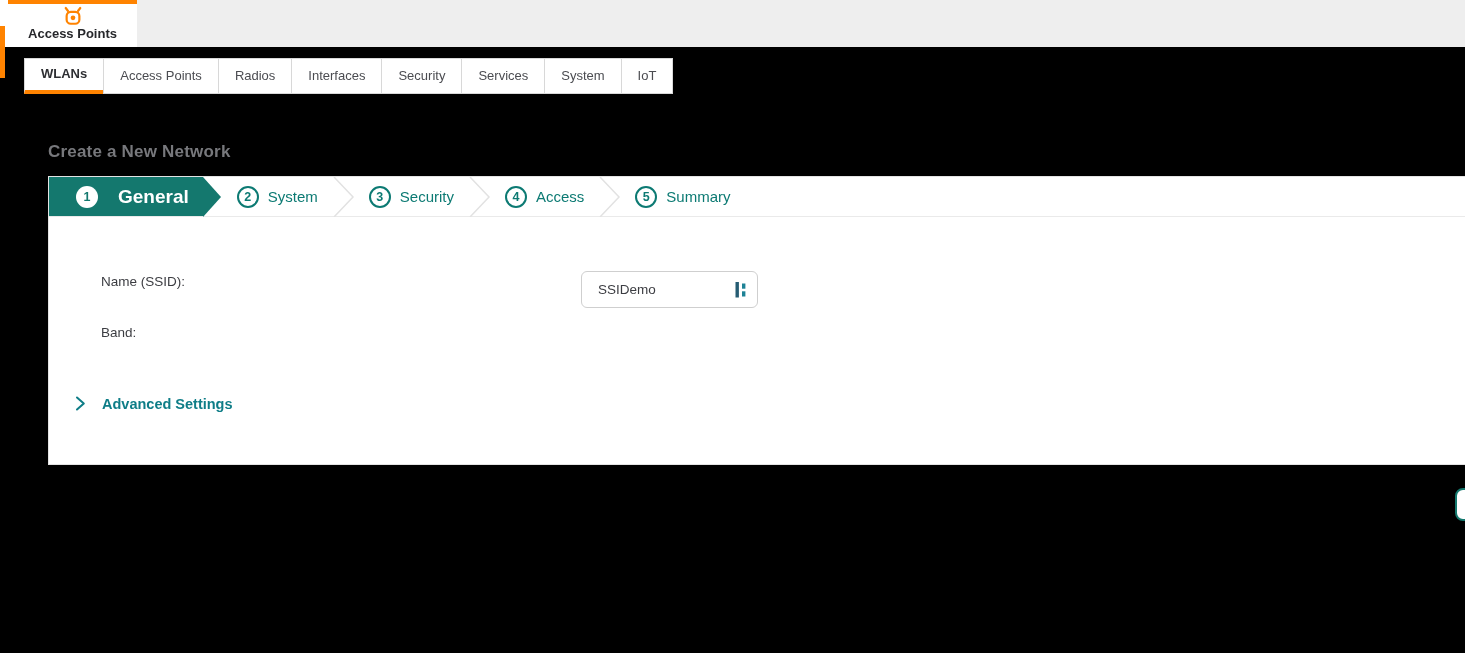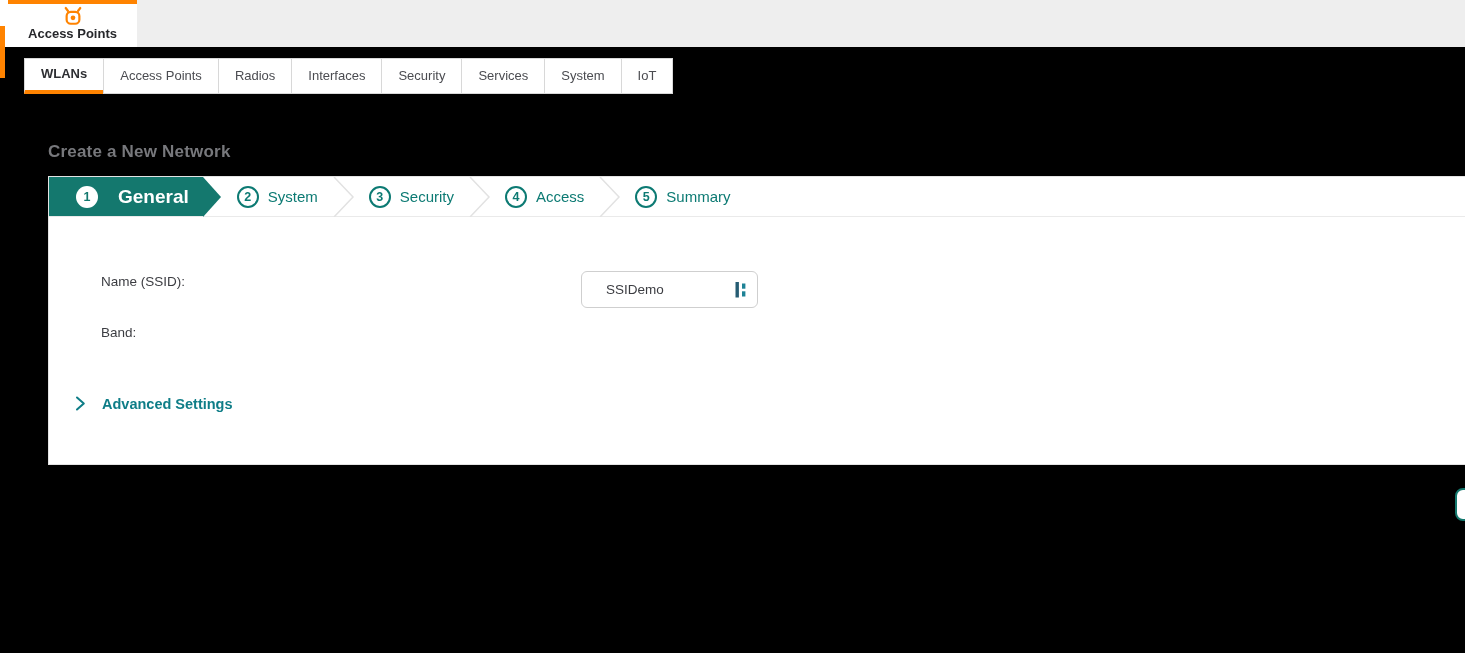--- a/index.html
+++ b/index.html
@@ -45,21 +45,21 @@
   .step-label { color:#0c7a73; font-size:15px; margin-left:9px; }
   .sep { margin:0 14px; flex:0 0 auto; }
 
   
   .form { position:relative; height:247px; }
   .f-label { position:absolute; font-size:13.5px; color:#3c3d42; }
   .lbl-ssid { left:52px; top:57px; }
   .lbl-band { left:52px; top:108px; }
   .ssid-box { position:absolute; left:532px; top:54px; width:177px; height:37px;
     border:1px solid #cfcfcf; border-radius:6px; background:#fff; display:flex; align-items:center; }
-  .ssid-input { border:none; outline:none; background:transparent; width:120px; margin-left:24px;
+  .ssid-input { border:none; outline:none; background:transparent; width:120px; margin-left:16px;
     font-size:13.5px; color:#3c3d42; font-family:"Liberation Sans", sans-serif; }
   .ssid-bars { position:absolute; right:10px; top:9px; }
   .band-group { position:absolute; left:516px; top:107px; display:flex; align-items:center; }
   .band-opt { display:flex; align-items:center; margin-right:40px; }
   .checkbox { width:23px; height:23px; border:1px solid #cfcfcf; border-radius:4px; background:#fff;
     display:flex; align-items:center; justify-content:center; cursor:pointer; }
   .checkbox svg { display:none; }
   .checkbox.checked svg { display:block; }
   .band-label { font-size:13.5px; color:#3c3d42; margin-left:20px; }
   .advanced { position:absolute; left:26px; top:179px; display:flex; cursor:pointer; }

